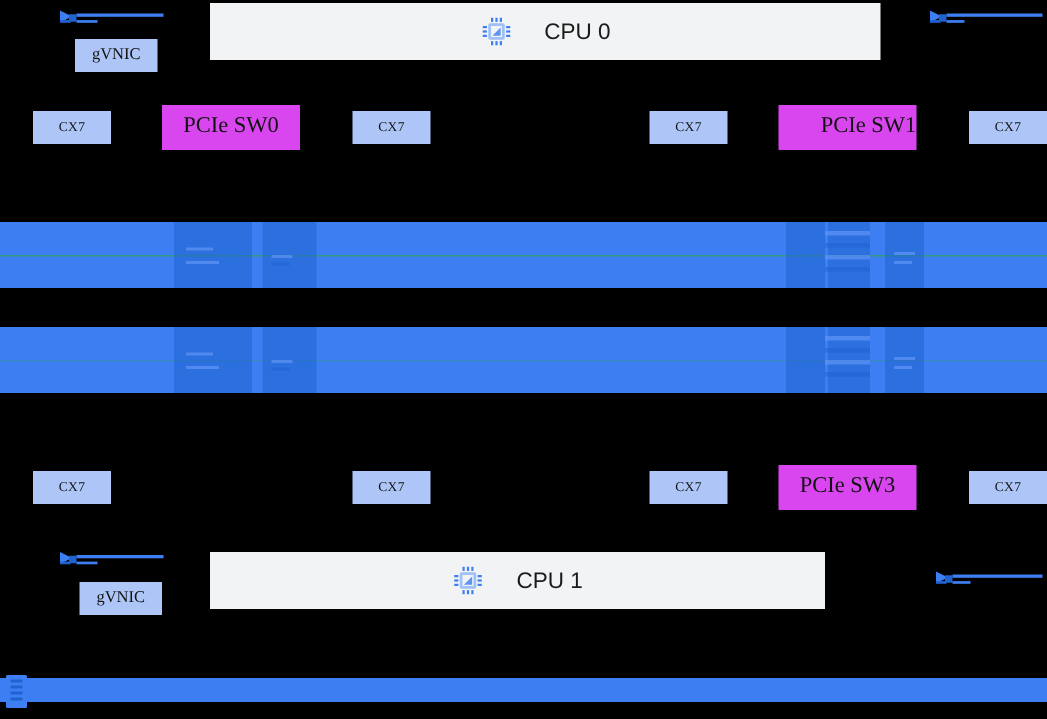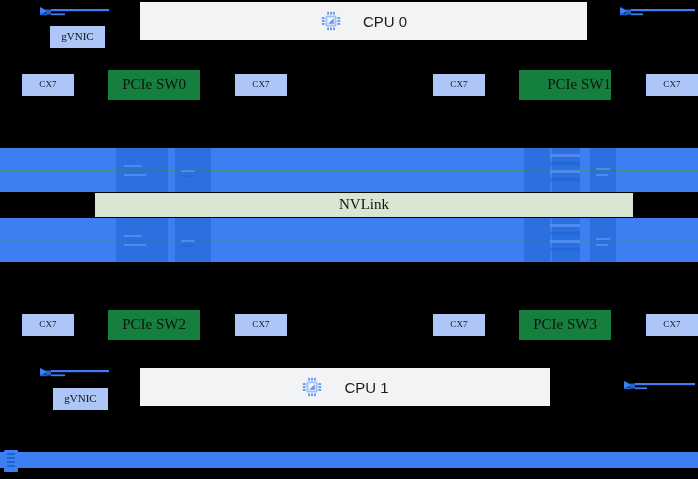--- a/index.html
+++ b/index.html
@@ -19,21 +19,21 @@
   .chip-box{
     display:flex;align-items:center;justify-content:center;
     text-align:center;color:#111111;line-height:1.05;font-family:Liberation Serif, serif;
   }
   .cx7{
     background:#aec6f7;
     font-size:9px;
     letter-spacing:.2px;
   }
   .sw{
-    background:#15803d;
+    background:#d946ef;
     font-size:15px;
   }
   .gvnic{
     background:#aec6f7;
     font-size:11px;
   }
   .nvlink{
     background:#d9e7d2;
     font-size:15px;
     color:#111111;
@@ -151,23 +151,20 @@
     <div class="band-dark" style="left:552px;top:0px;width:28px;height:44px;"></div>
     <div class="band-dark" style="left:590px;top:0px;width:26px;height:44px;"></div>
     <div class="band-mid" style="left:550px;top:6px;width:30px;height:3px;"></div>
     <div class="band-dark" style="left:550px;top:14px;width:30px;height:3px;"></div>
     <div class="band-mid" style="left:550px;top:22px;width:30px;height:3px;"></div>
     <div class="band-dark" style="left:550px;top:30px;width:30px;height:3px;"></div>
     <div class="band-mid" style="left:596px;top:20px;width:14px;height:2px;"></div>
     <div class="band-mid" style="left:596px;top:26px;width:12px;height:2px;"></div>
   </div>
 
-  <div class="abs chip-box nvlink" style="left:95px;top:193px;width:538px;height:24px;">
-    <span>NVLink</span>
-  </div>
 
   <div class="abs gpu-band" style="left:0px;top:218px;width:698px;height:44px;">
     <div class="band-line" style="top:22px;opacity:.35;"></div>
     <div class="band-dark" style="left:116px;top:0px;width:52px;height:44px;"></div>
     <div class="band-dark" style="left:175px;top:0px;width:36px;height:44px;"></div>
     <div class="band-mid" style="left:124px;top:17px;width:18px;height:2px;"></div>
     <div class="band-mid" style="left:124px;top:26px;width:22px;height:2px;"></div>
     <div class="band-mid" style="left:181px;top:22px;width:14px;height:2px;"></div>
     <div class="band-dark" style="left:181px;top:27px;width:12px;height:2px;"></div>
 
@@ -177,23 +174,20 @@
     <div class="band-mid" style="left:550px;top:6px;width:30px;height:3px;"></div>
     <div class="band-dark" style="left:550px;top:14px;width:30px;height:3px;"></div>
     <div class="band-mid" style="left:550px;top:22px;width:30px;height:3px;"></div>
     <div class="band-dark" style="left:550px;top:30px;width:30px;height:3px;"></div>
     <div class="band-mid" style="left:596px;top:20px;width:14px;height:2px;"></div>
     <div class="band-mid" style="left:596px;top:26px;width:12px;height:2px;"></div>
   </div>
 
   <div class="abs chip-box cx7" style="left:22px;top:314px;width:52px;height:22px;">
     <span>CX7</span>
-  </div>
-  <div class="abs chip-box sw" style="left:108px;top:310px;width:92px;height:30px;">
-    <span>PCIe SW2</span>
   </div>
   <div class="abs chip-box cx7" style="left:235px;top:314px;width:52px;height:22px;">
     <span>CX7</span>
   </div>
   <div class="abs chip-box cx7" style="left:433px;top:314px;width:52px;height:22px;">
     <span>CX7</span>
   </div>
   <div class="abs chip-box sw" style="left:519px;top:310px;width:92px;height:30px;">
     <span>PCIe SW3</span>
   </div>

